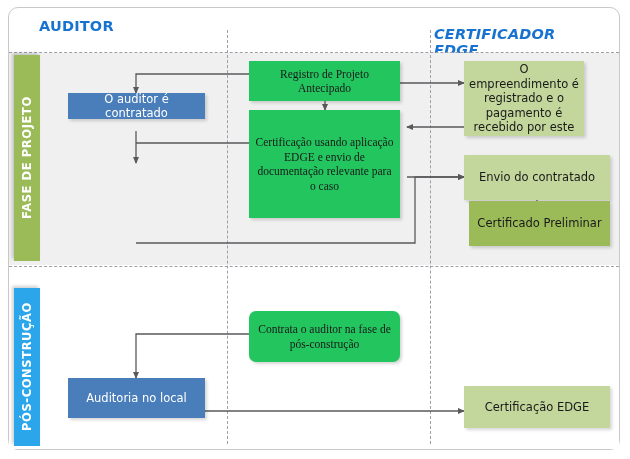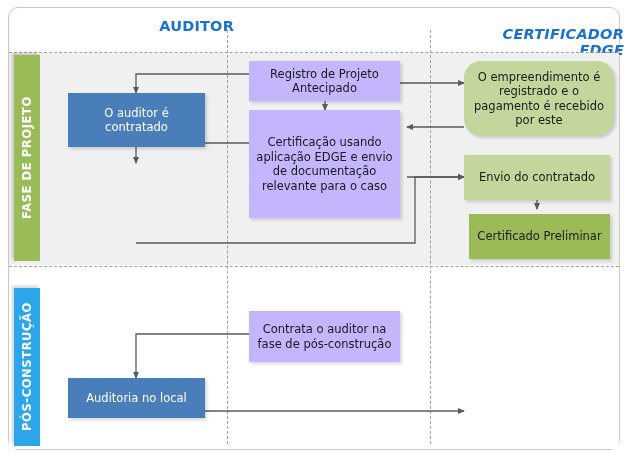--- a/index.html
+++ b/index.html
@@ -12,21 +12,21 @@
   
   .frame{
     position:absolute;left:8px;top:7px;width:612px;height:443px;
     border:1px solid #c8c8c8;border-radius:10px;box-sizing:border-box;
     background:#ffffff;
   }
 
   
   .header-band{position:absolute;left:9px;top:8px;width:610px;height:45px;}
   .col-head{
-    position:absolute;text-align:right;color:#1772d0;
+    position:absolute;text-align:left;color:#1772d0;
     font-weight:bold;font-size:14.5px;line-height:16px;
     letter-spacing:.2px;
   }
 
   
   .band-top{
     position:absolute;left:9px;top:53px;width:610px;height:212px;
     background:#f0f0f0;
   }
   .band-bottom{
@@ -48,21 +48,21 @@
   .phase-top{left:14px;top:55px;width:26px;height:206px;background:#9bbb59;}
   .phase-bottom{left:14px;top:288px;width:26px;height:158px;background:#2ba6ea;}
 
   
   .node{
     position:absolute;box-sizing:border-box;display:flex;
     align-items:center;justify-content:center;text-align:center;
     font-size:11.5px;line-height:14.5px;padding:3px 5px;
     box-shadow:2px 2px 3px rgba(0,0,0,.16);
   }
-  .n-gray{background:#c4b5fd;color:#1a1a1a;}
+  .n-gray{background:#22c55e;color:#1a1a1a;font-family:Liberation Serif, serif;}
   .n-blue{background:#4a7ebb;color:#ffffff;}
   .n-green-l{background:#c3d69b;color:#1a1a1a;}
   .n-green-d{background:#9bbb59;color:#1a1a1a;}
 
   
   #wires{position:absolute;left:0;top:0;width:630px;height:459px;}
 </style>
 </head>
 <body>
 
@@ -126,43 +126,46 @@
 
     <g fill="none" stroke="#58595b" stroke-width="1.3">
       <path d="M136,143 L249,143"></path>
     </g>
   </svg>
 
   <div class="node n-gray" style="left:249px;top:61px;width:151px;height:40px;">
     <span>Registro de Projeto Antecipado</span>
   </div>
 
-  <div class="node n-blue" style="left:68px;top:93px;width:137px;height:54px;">
+  <div class="node n-blue" style="left:68px;top:93px;width:137px;height:26px;">
     <span>O auditor é contratado</span>
   </div>
 
   <div class="node n-gray" style="left:249px;top:110px;width:151px;height:108px;">
     <span>Certificação usando aplicação EDGE e envio de documentação relevante para o caso</span>
   </div>
 
-  <div class="node n-green-l" style="left:464px;top:61px;width:150px;height:75px;border-radius:17px;">
+  <div class="node n-green-l" style="left:464px;top:61px;width:120px;height:75px;">
     <span>O empreendimento é registrado e o pagamento é recebido por este</span>
   </div>
 
 
   <div class="node n-green-l" style="left:464px;top:155px;width:146px;height:45px;">
     <span>Envio do contratado</span>
   </div>
 
-  <div class="node n-green-d" style="left:469px;top:214px;width:141px;height:45px;">
+  <div class="node n-green-d" style="left:469px;top:201px;width:141px;height:45px;">
     <span>Certificado Preliminar</span>
   </div>
 
-  <div class="node n-gray" style="left:249px;top:311px;width:151px;height:51px;">
+  <div class="node n-gray" style="left:249px;top:311px;width:151px;height:51px;border-radius:7px;">
     <span>Contrata o auditor na fase de pós-construção</span>
   </div>
 
   <div class="node n-blue" style="left:68px;top:378px;width:137px;height:40px;">
     <span>Auditoria no local</span>
   </div>
 
+  <div class="node n-green-l" style="left:464px;top:386px;width:146px;height:42px;">
+    <span>Certificação EDGE</span>
+  </div>
 
 </div>
 
 </body></html>

